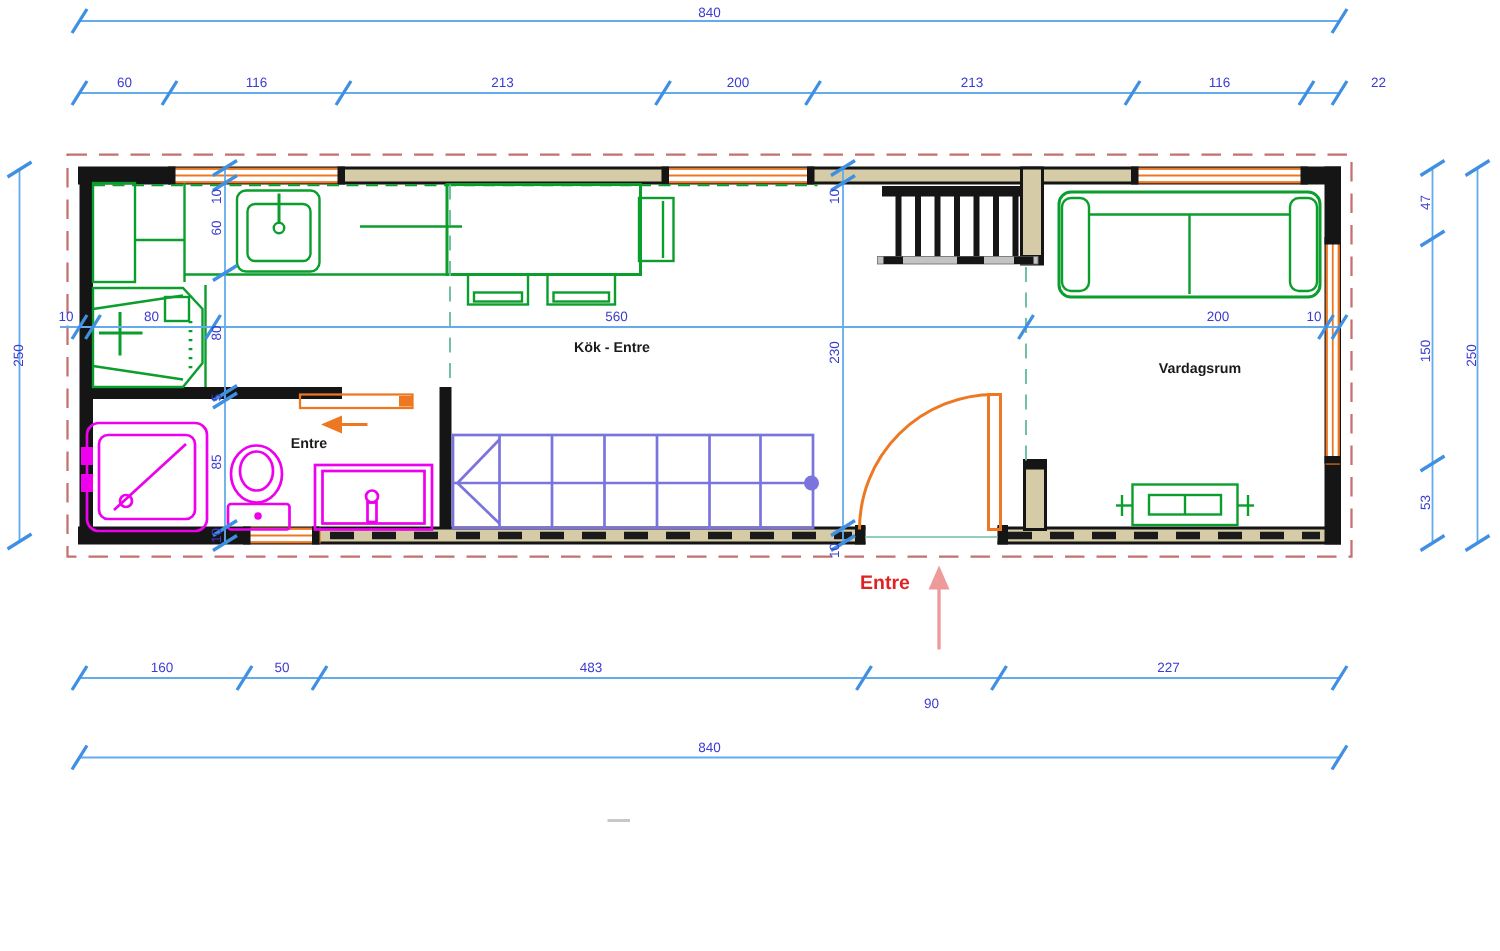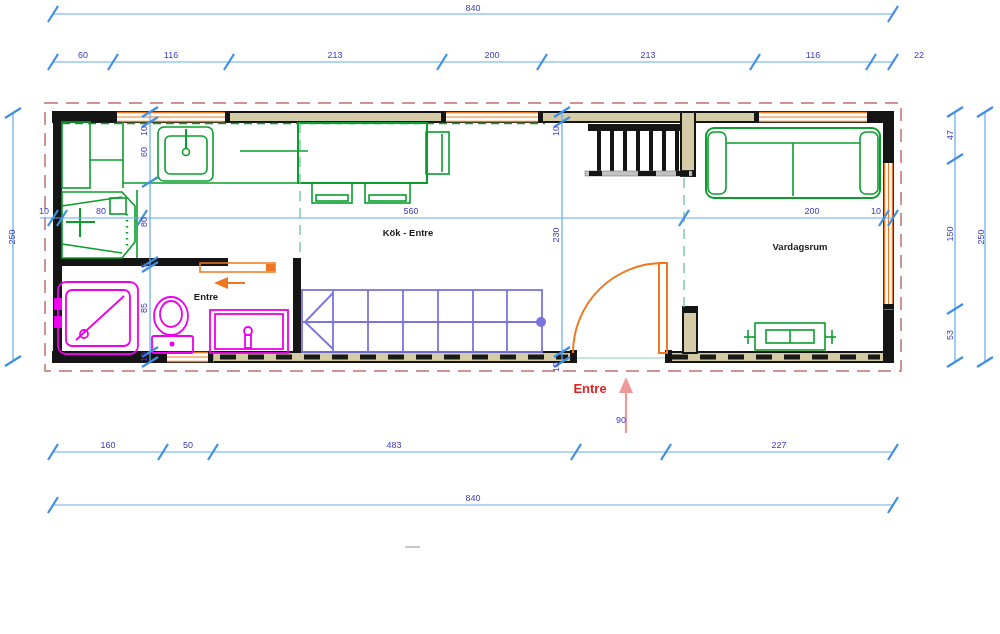--- a/index.html
+++ b/index.html
@@ -315,21 +315,21 @@
       <span class="dim" style="left: 813px; top: 55px;">116</span>
       <span class="dim" style="left: 919px; top: 55px;">22</span>
       <span class="dim rot" style="left: 12px; top: 237px;">250</span>
       <span class="dim rot" style="left: 950px; top: 135px;">47</span>
       <span class="dim rot" style="left: 950px; top: 234px;">150</span>
       <span class="dim rot" style="left: 950px; top: 335px;">53</span>
       <span class="dim rot" style="left: 981px; top: 237px;">250</span>
       <span class="dim" style="left: 108px; top: 445px;">160</span>
       <span class="dim" style="left: 188px; top: 445px;">50</span>
       <span class="dim" style="left: 394px; top: 445px;">483</span>
-      <span class="dim" style="left: 621px; top: 420px;">90</span>
+      <span class="dim" style="left: 621px; top: 469px;">90</span>
       <span class="dim" style="left: 779px; top: 445px;">227</span>
       <span class="dim" style="left: 473px; top: 498px;">840</span>
       <span class="dim" style="left: 44px; top: 211px;">10</span>
       <span class="dim" style="left: 101px; top: 211px;">80</span>
       <span class="dim" style="left: 411px; top: 211px;">560</span>
       <span class="dim" style="left: 812px; top: 211px;">200</span>
       <span class="dim" style="left: 876px; top: 211px;">10</span>
       <span class="dim rot" style="left: 144px; top: 131px;">10</span>
       <span class="dim rot" style="left: 144px; top: 152px;">60</span>
       <span class="dim rot" style="left: 144px; top: 222px;">80</span>

